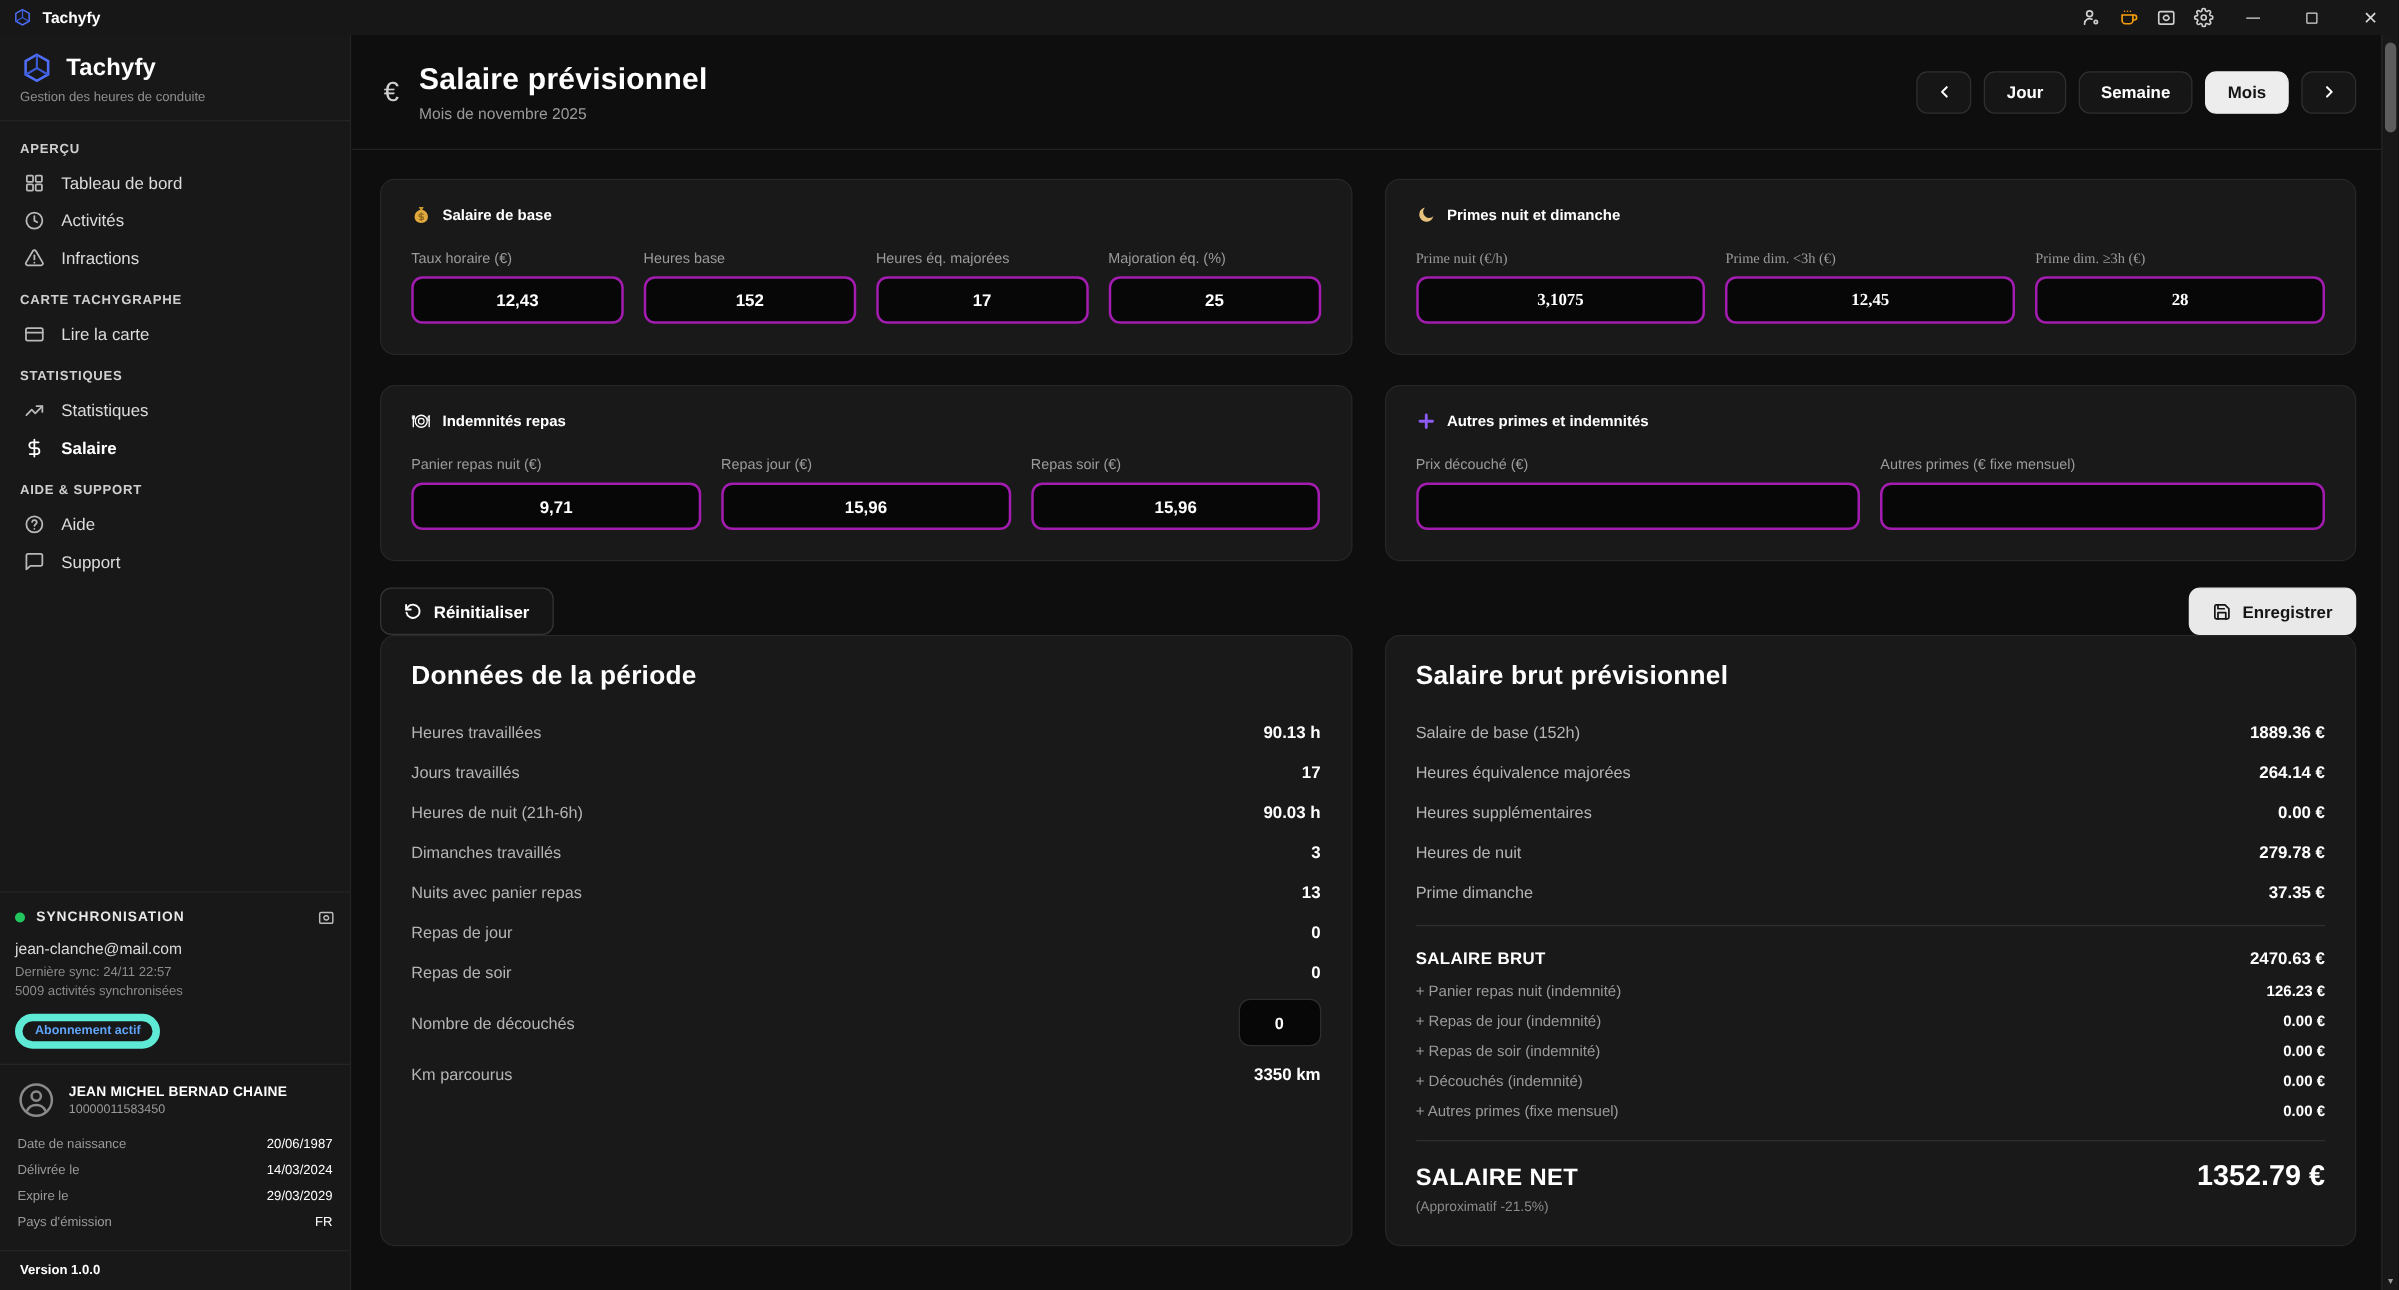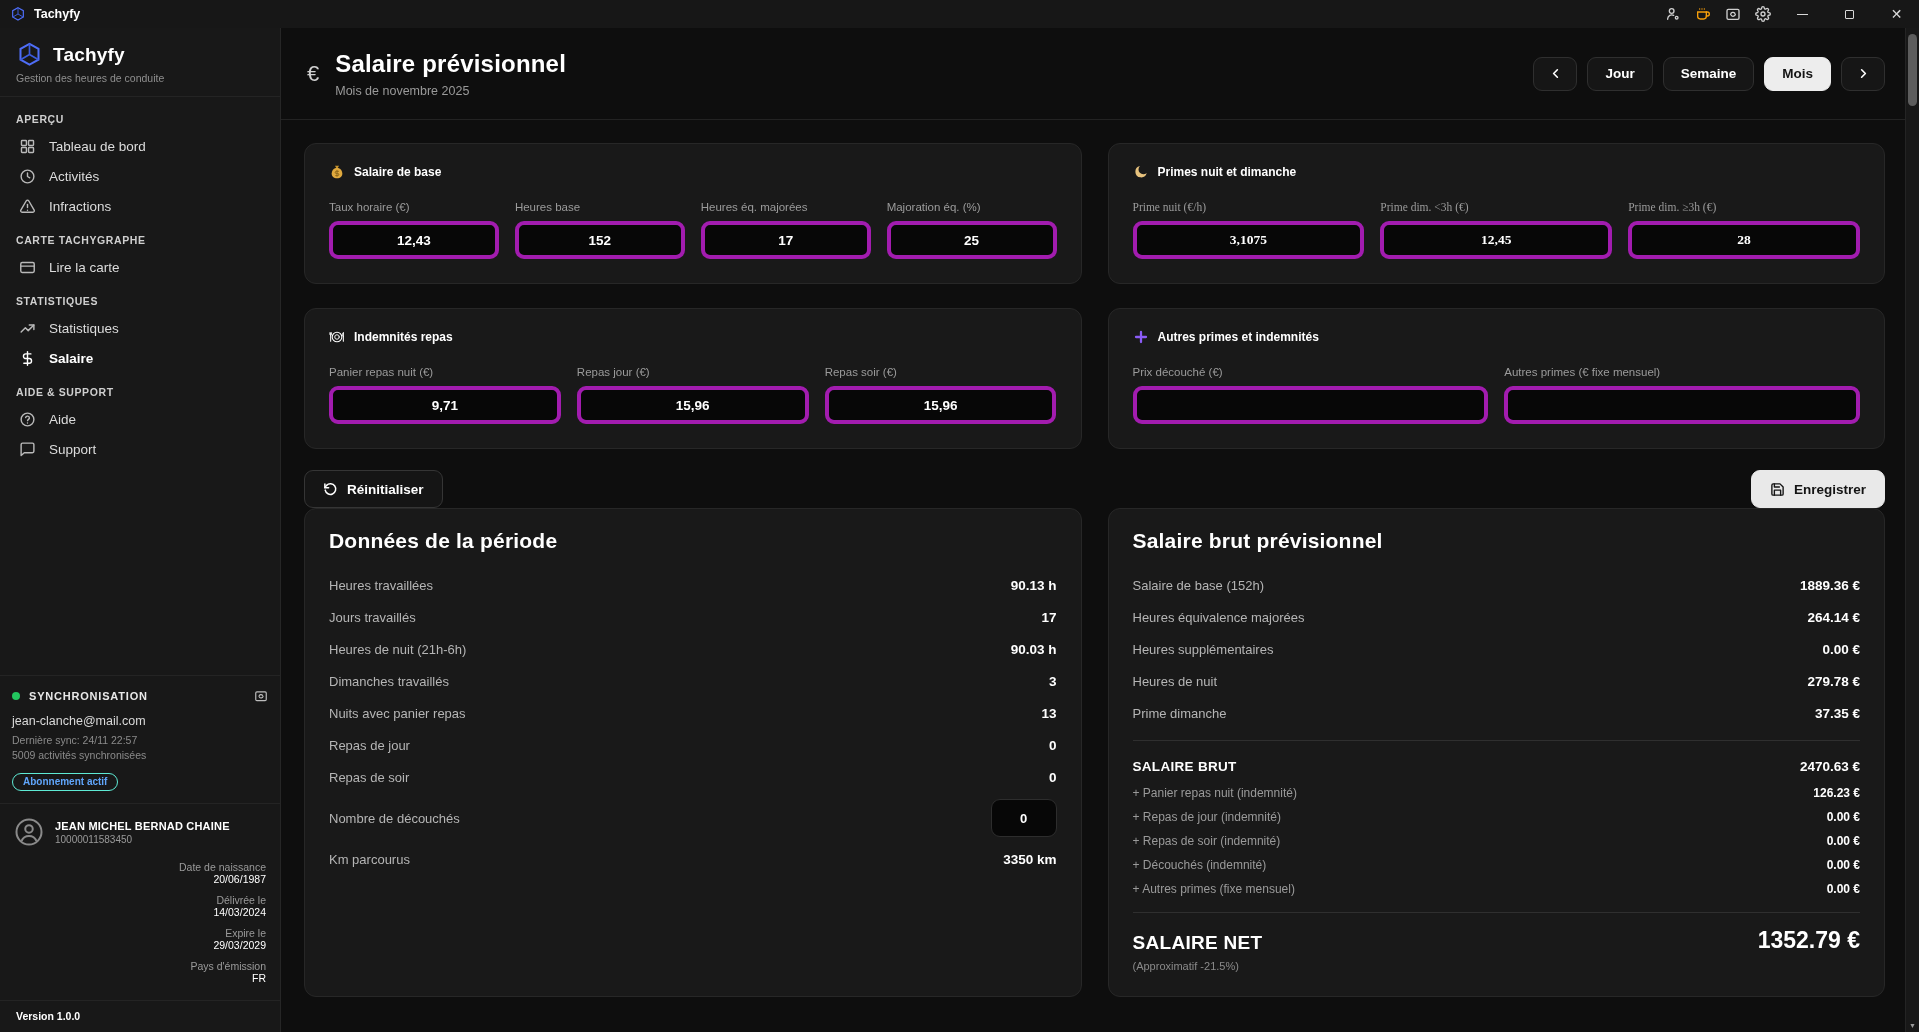--- a/index.html
+++ b/index.html
@@ -44,28 +44,28 @@
   .nav-item.active{ color:#fff; font-weight:800; }
   .nav-item.active .icn{ color:#fff; }
 
   .sb-bottom{ margin-top:auto; border-top:1px solid #242424; padding:13px 12px 0; }
   .sync-head{ display:flex; align-items:center; gap:9px; }
   .sync-dot{ width:8px; height:8px; border-radius:50%; background:#22c55e; }
   .sync-title{ font-size:11px; font-weight:800; letter-spacing:.8px; color:#e8e8e8; }
   .sync-head .icn{ margin-left:auto; width:14px; height:14px; color:#bdbdbd; cursor:pointer; }
   .sync-email{ font-size:12.5px; color:#dadada; margin-top:11px; }
   .sync-meta{ font-size:10.5px; color:#8b8b8b; margin-top:5px; line-height:1.5; }
-  .sync-badge{ display:inline-block; margin-top:9px; font-size:10px; font-weight:800; color:#60a5fa; border:1px solid #5eead4; border-radius:999px; padding:2px 10px 3px; }
+  .sync-badge{ display:inline-block; margin-top:9px; font-size:10px; font-weight:800; color:#60a5fa; border:6px solid #5eead4; border-radius:999px; padding:2px 10px 3px; }
   .sb-divider{ height:1px; background:#242424; margin:12px -12px 0; }
   .user-row{ display:flex; align-items:center; gap:11px; margin-top:13px; padding:0 2px; }
   .user-avatar{ width:30px; height:30px; color:#8a8a8a; }
   .user-name{ font-size:11px; font-weight:800; letter-spacing:.2px; }
   .user-num{ font-size:10px; color:#9a9a9a; margin-top:2px; }
   .user-info{ margin-top:9px; padding:0 2px; }
-  .uinfo-row{ display:flex; justify-content:space-between; align-items:flex-end; padding:4.5px 0;flex-direction:column; }
+  .uinfo-row{ display:flex; justify-content:space-between; align-items:flex-start; padding:4.5px 0; }
   .uinfo-label{ font-size:10.5px; color:#9a9a9a; }
   .uinfo-value{ font-size:10.5px; font-weight:400; color:#fff; }
   .version{ padding:9px 4px 10px; font-size:10.5px; font-weight:700; }
 
   
   .main{ flex:1; position:relative; display:flex; flex-direction:column; background:#0e0e0e; padding-right:14px; }
   .main-header{ height:92px; flex:none; border-bottom:1px solid #232323; display:flex; align-items:center; justify-content:space-between; padding:0 20px 0 26px; }
   .mh-left{ display:flex; align-items:center; gap:16px; }
   .euro-glyph{ font-size:22px; color:#d0d0d0; }
   .mh-title{ font-size:24px; font-weight:800; letter-spacing:.2px; }
@@ -77,21 +77,21 @@
   .chev-btn .icn{ width:15px; height:15px; }
 
   .content{ flex:1; padding:23px 20px 0 23px; overflow:hidden; }
   .card-row{ display:flex; gap:26px; }
   .card-row + .card-row{ margin-top:24px; }
   .card{ flex:1; background:#191919; border:1px solid #272727; border-radius:12px; padding:20px 24px 24px; }
   .card-head{ display:flex; align-items:center; gap:9px; font-size:12px; font-weight:800; margin-bottom:21px; }
   .card-head .icn{ width:16px; height:16px; }
   .fields{ display:grid; gap:16px; }
   .field-label{ font-size:11.5px; color:#9b9b9b; margin-bottom:8px; }
-  .field-input{ width:100%; height:38px; background:#070707; border:4px solid #a21caf; border-radius:9px; color:#fff; font-weight:700; font-size:13.5px; text-align:center; font-family:inherit; outline:none; }
+  .field-input{ width:100%; height:38px; background:#070707; border:2px solid #a21caf; border-radius:9px; color:#fff; font-weight:700; font-size:13.5px; text-align:center; font-family:inherit; outline:none; }
 
   .actions-row{ display:flex; justify-content:space-between; gap:17px; margin-top:21px; }
   .btn{ height:38px; padding:0 18px; border-radius:9px; display:flex; align-items:center; gap:9px; font-weight:800; font-size:13.5px; cursor:pointer; font-family:inherit; }
   .btn .icn{ width:15px; height:15px; }
   .btn-ghost{ background:#151515; border:1px solid #353535; color:#fff; }
   .btn-primary{ background:#e9e9e9; border:1px solid #e9e9e9; color:#141414; }
 
   .big-card-title{ font-size:21px; font-weight:800; margin-bottom:16px; letter-spacing:.2px; }
   .data-row{ display:flex; justify-content:space-between; align-items:center; padding:8.5px 0; }
   .data-label{ font-size:13px; color:#b5b5b5; }

